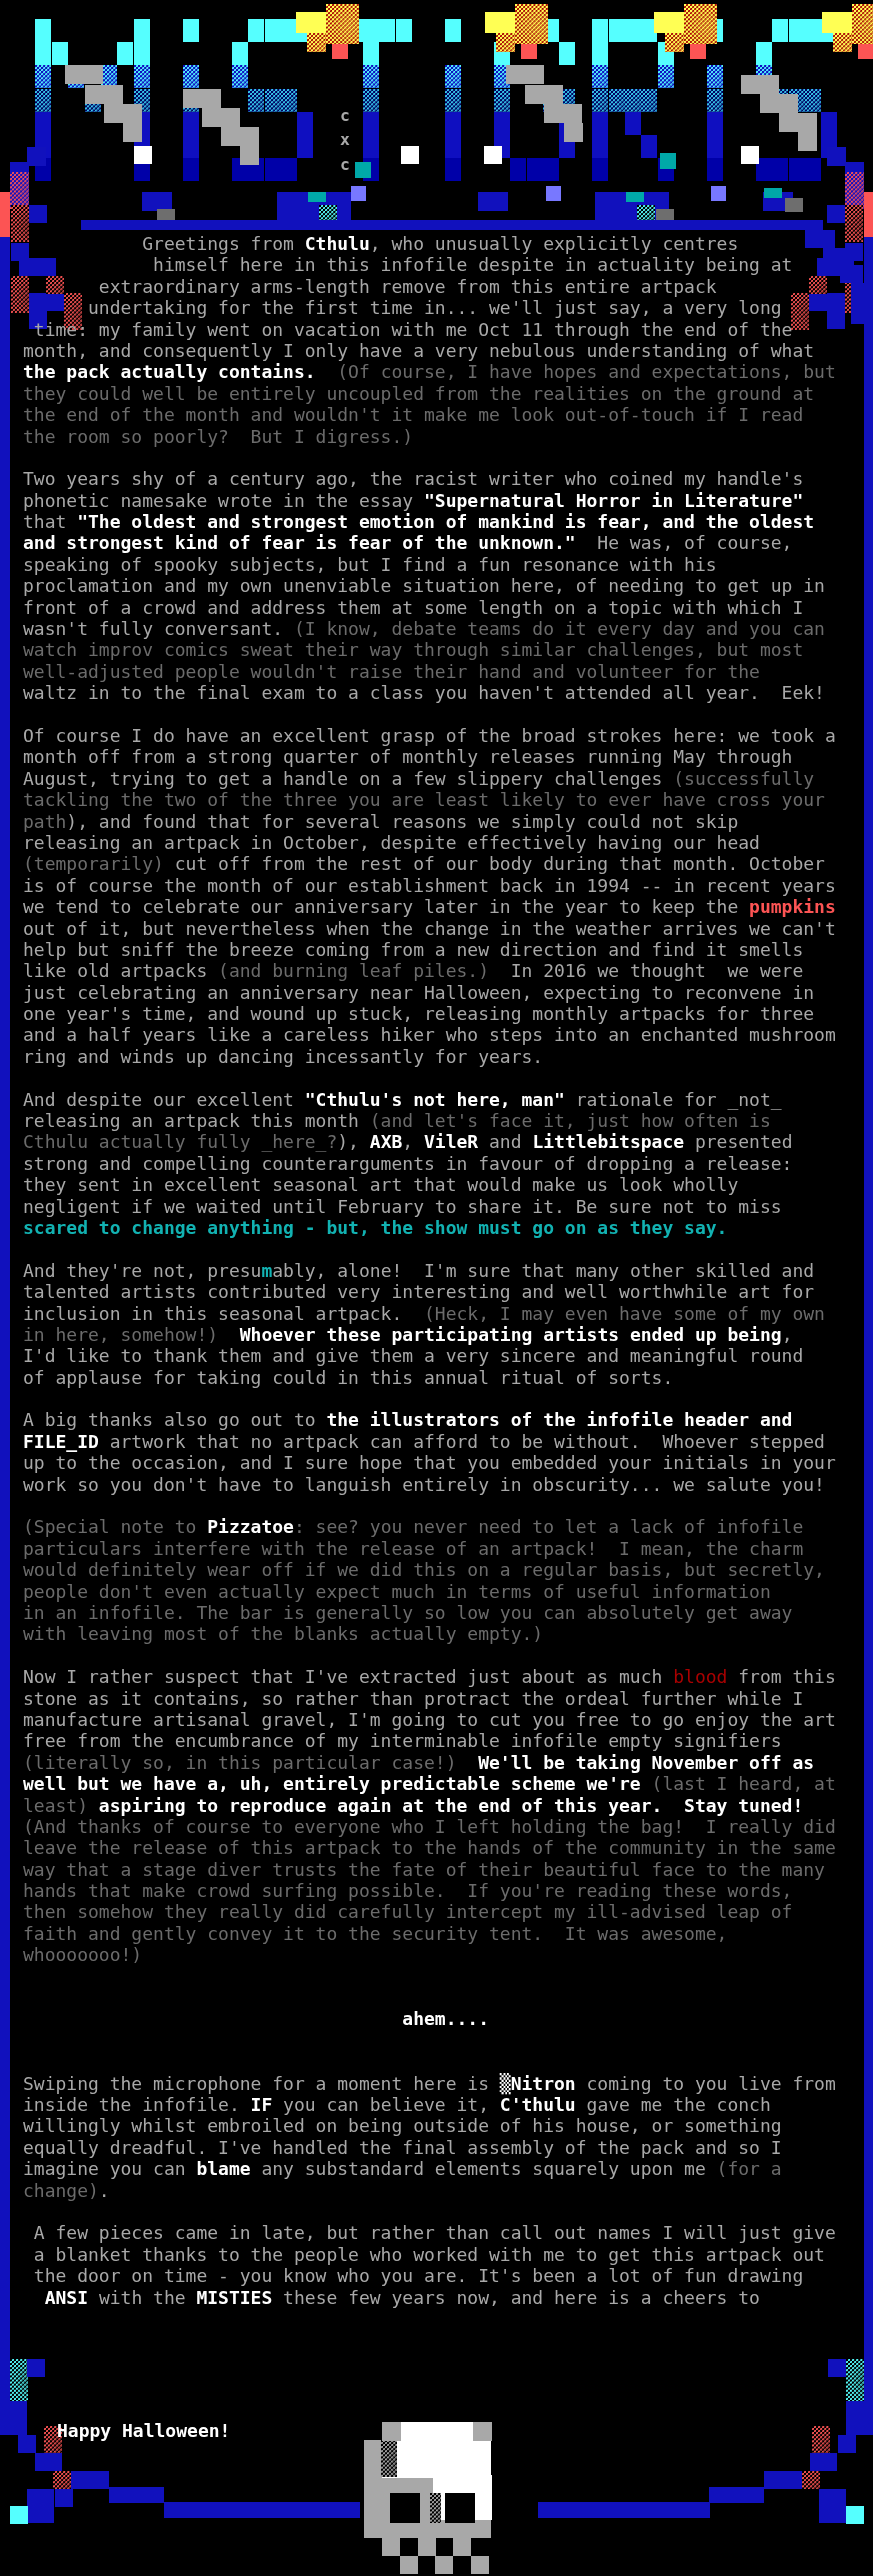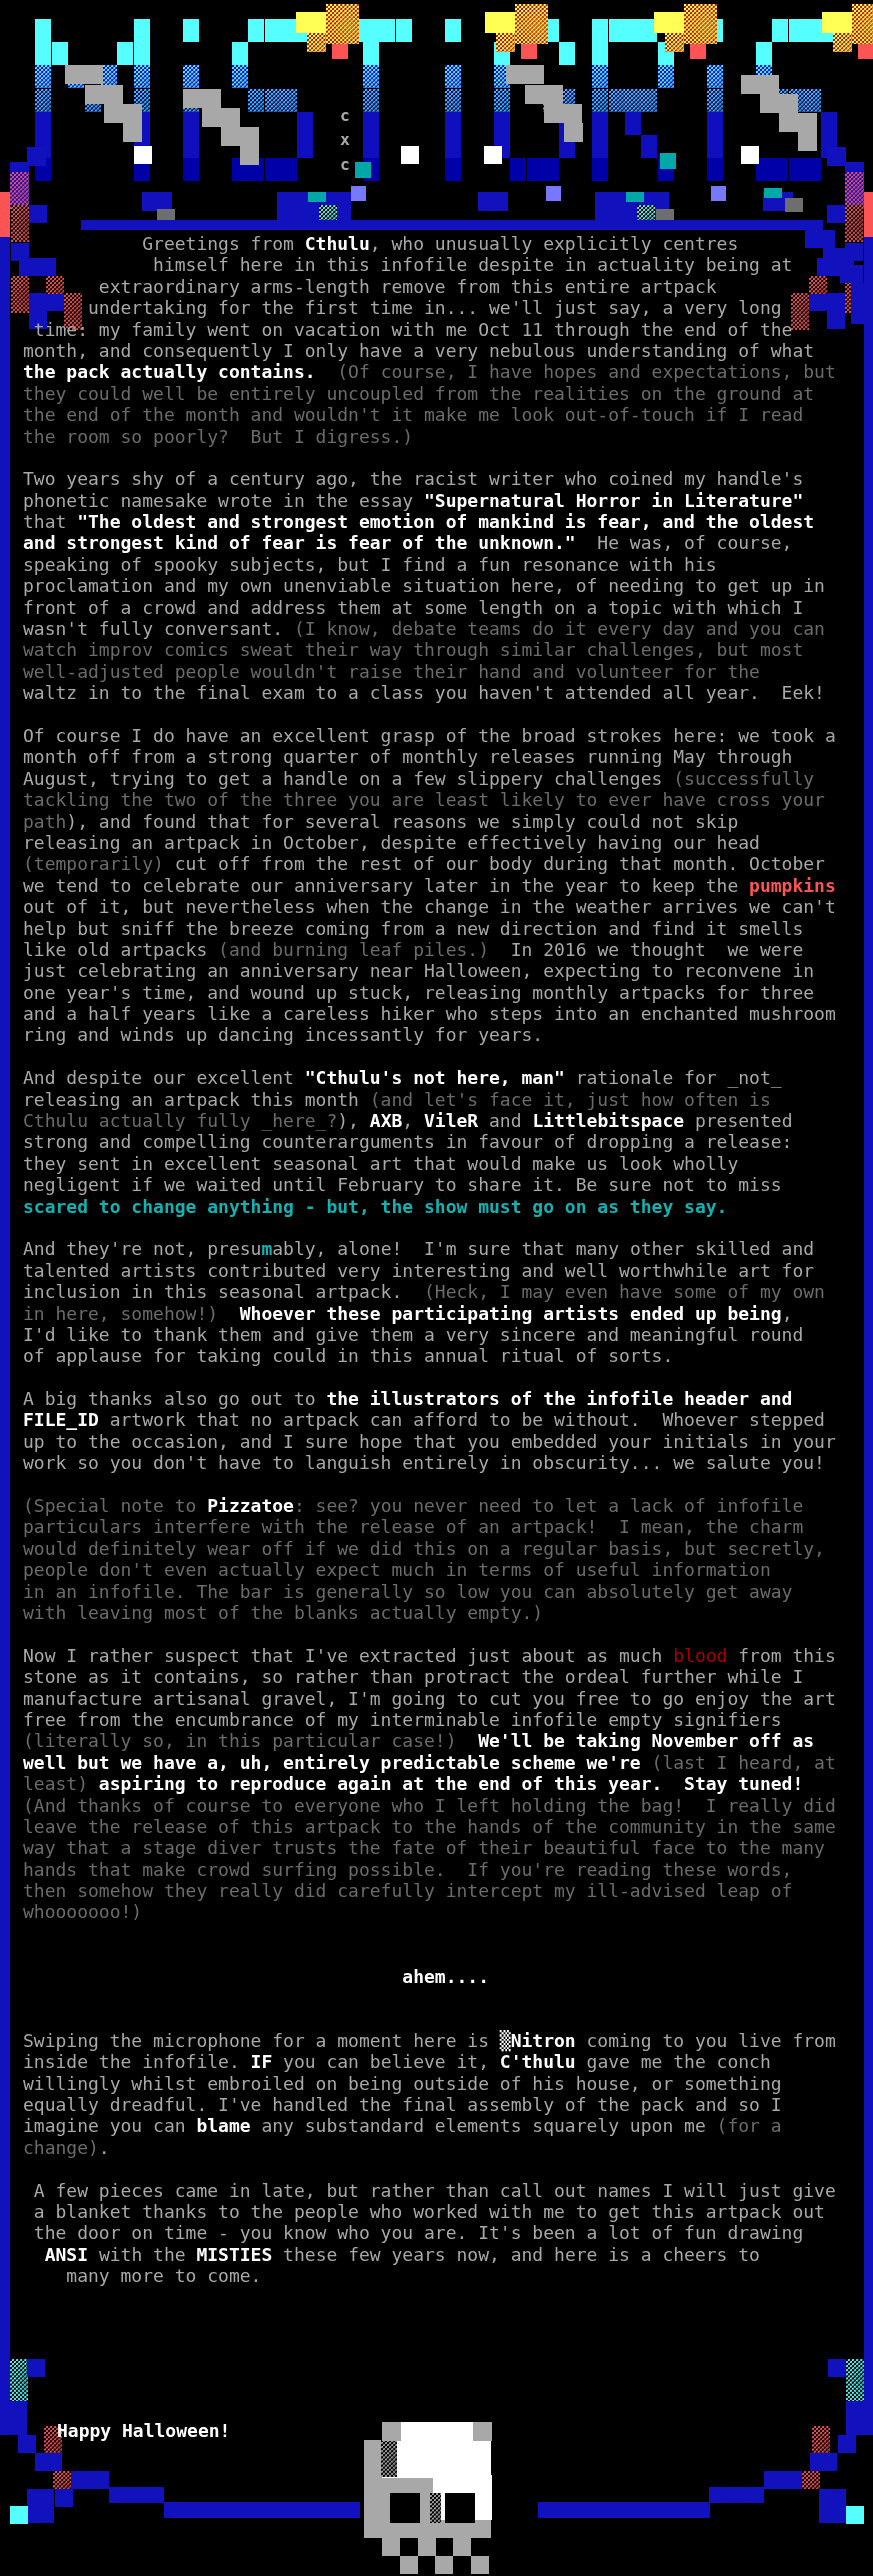--- a/index.html
+++ b/index.html
@@ -287,20 +287,21 @@
     <div class="ln"><span class="s-d">well-adjusted people wouldn't raise their hand and volunteer for the</span></div>
     <div class="ln"><span class="s-n">waltz in to the final exam to a class you haven't attended all year.  Eek!</span></div>
     <div class="ln">&nbsp;</div>
     <div class="ln"><span class="s-n">Of course I do have an excellent grasp of the broad strokes here: we took a</span></div>
     <div class="ln"><span class="s-n">month off from a strong quarter of monthly releases running May through</span></div>
     <div class="ln"><span class="s-n">August, trying to get a handle on a few slippery challenges </span><span class="s-d">(successfully</span></div>
     <div class="ln"><span class="s-d">tackling the two of the three you are least likely to ever have cross your</span></div>
     <div class="ln"><span class="s-d">path</span><span class="s-n">), and found that for several reasons we simply could not skip</span></div>
     <div class="ln"><span class="s-n">releasing an artpack in October, despite effectively having our head</span></div>
     <div class="ln"><span class="s-d">(temporarily)</span><span class="s-n"> cut off from the rest of our body during that month. October</span></div>
+    <div class="ln"><span class="s-n">is of course the month of our establishment back in 1994 -- in recent years</span></div>
     <div class="ln"><span class="s-n">we tend to celebrate our anniversary later in the year to keep the </span><span class="s-r">pumpkins</span></div>
     <div class="ln"><span class="s-n">out of it, but nevertheless when the change in the weather arrives we can't</span></div>
     <div class="ln"><span class="s-n">help but sniff the breeze coming from a new direction and find it smells</span></div>
     <div class="ln"><span class="s-n">like old artpacks </span><span class="s-d">(and burning leaf piles.)</span><span class="s-n">  In 2016 we thought  we were</span></div>
     <div class="ln"><span class="s-n">just celebrating an anniversary near Halloween, expecting to reconvene in</span></div>
     <div class="ln"><span class="s-n">one year's time, and wound up stuck, releasing monthly artpacks for three</span></div>
     <div class="ln"><span class="s-n">and a half years like a careless hiker who steps into an enchanted mushroom</span></div>
     <div class="ln"><span class="s-n">ring and winds up dancing incessantly for years.</span></div>
     <div class="ln">&nbsp;</div>
     <div class="ln"><span class="s-n">And despite our excellent </span><span class="s-b">"Cthulu's not here, man"</span><span class="s-n"> rationale for _not_</span></div>
@@ -335,38 +336,38 @@
     <div class="ln"><span class="s-n">manufacture artisanal gravel, I'm going to cut you free to go enjoy the art</span></div>
     <div class="ln"><span class="s-n">free from the encumbrance of my interminable infofile empty signifiers</span></div>
     <div class="ln"><span class="s-d">(literally so, in this particular case!)</span><span class="s-b">  We'll be taking November off as</span></div>
     <div class="ln"><span class="s-b">well but we have a, uh, entirely predictable scheme we're </span><span class="s-d">(last I heard, at</span></div>
     <div class="ln"><span class="s-d">least)</span><span class="s-b"> aspiring to reproduce again at the end of this year.  Stay tuned!</span></div>
     <div class="ln"><span class="s-d">(And thanks of course to everyone who I left holding the bag!  I really did</span></div>
     <div class="ln"><span class="s-d">leave the release of this artpack to the hands of the community in the same</span></div>
     <div class="ln"><span class="s-d">way that a stage diver trusts the fate of their beautiful face to the many</span></div>
     <div class="ln"><span class="s-d">hands that make crowd surfing possible.  If you're reading these words,</span></div>
     <div class="ln"><span class="s-d">then somehow they really did carefully intercept my ill-advised leap of</span></div>
+    <div class="ln"><span class="s-d">faith and gently convey it to the security tent.  It was awesome,</span></div>
     <div class="ln"><span class="s-d">whooooooo!)</span></div>
     <div class="ln">&nbsp;</div>
     <div class="ln">&nbsp;</div>
     <div class="ln"><span class="s-b">                                   ahem....</span></div>
     <div class="ln">&nbsp;</div>
     <div class="ln">&nbsp;</div>
     <div class="ln"><span class="s-n">Swiping the microphone for a moment here is </span><span class="s-b">▒Nitron</span><span class="s-n"> coming to you live from</span></div>
     <div class="ln"><span class="s-n">inside the infofile. </span><span class="s-b">IF</span><span class="s-n"> you can believe it, </span><span class="s-b">C'thulu</span><span class="s-n"> gave me the conch</span></div>
     <div class="ln"><span class="s-n">willingly whilst embroiled on being outside of his house, or something</span></div>
     <div class="ln"><span class="s-n">equally dreadful. I've handled the final assembly of the pack and so I</span></div>
     <div class="ln"><span class="s-n">imagine you can </span><span class="s-b">blame</span><span class="s-n"> any substandard elements squarely upon me </span><span class="s-d">(for a</span></div>
     <div class="ln"><span class="s-d">change)</span><span class="s-n">.</span></div>
     <div class="ln">&nbsp;</div>
     <div class="ln"><span class="s-n"> A few pieces came in late, but rather than call out names I will just give</span></div>
     <div class="ln"><span class="s-n"> a blanket thanks to the people who worked with me to get this artpack out</span></div>
     <div class="ln"><span class="s-n"> the door on time - you know who you are. It's been a lot of fun drawing</span></div>
     <div class="ln"><span class="s-n">  </span><span class="s-b">ANSI</span><span class="s-n"> with the </span><span class="s-b">MISTIES</span><span class="s-n"> these few years now, and here is a cheers to</span></div>
-    <div class="ln"><span class="s-n">    many more to come.</span></div>
   </div>
 <div id="footer-art">
     <div class="px DZC" style="left: 9.6px; top: 2359px; width: 18px; height: 42px;"></div>
     <div class="px BL" style="left: 27px; top: 2359px; width: 18px; height: 18px;"></div>
     <div class="px BL" style="left: 0px; top: 2401px; width: 27px; height: 34px;"></div>
     <div class="px BL" style="left: 18px; top: 2435px; width: 18px; height: 18px;"></div>
     <div class="px DZP" style="left: 44px; top: 2426px; width: 18px; height: 27px;"></div>
     <div class="px BL" style="left: 35px; top: 2453px; width: 27px; height: 18px;"></div>
     <div class="px DZP" style="left: 53px; top: 2471px; width: 18px; height: 18px;"></div>
     <div class="px BL" style="left: 27px; top: 2489px; width: 27px; height: 34px;"></div>

